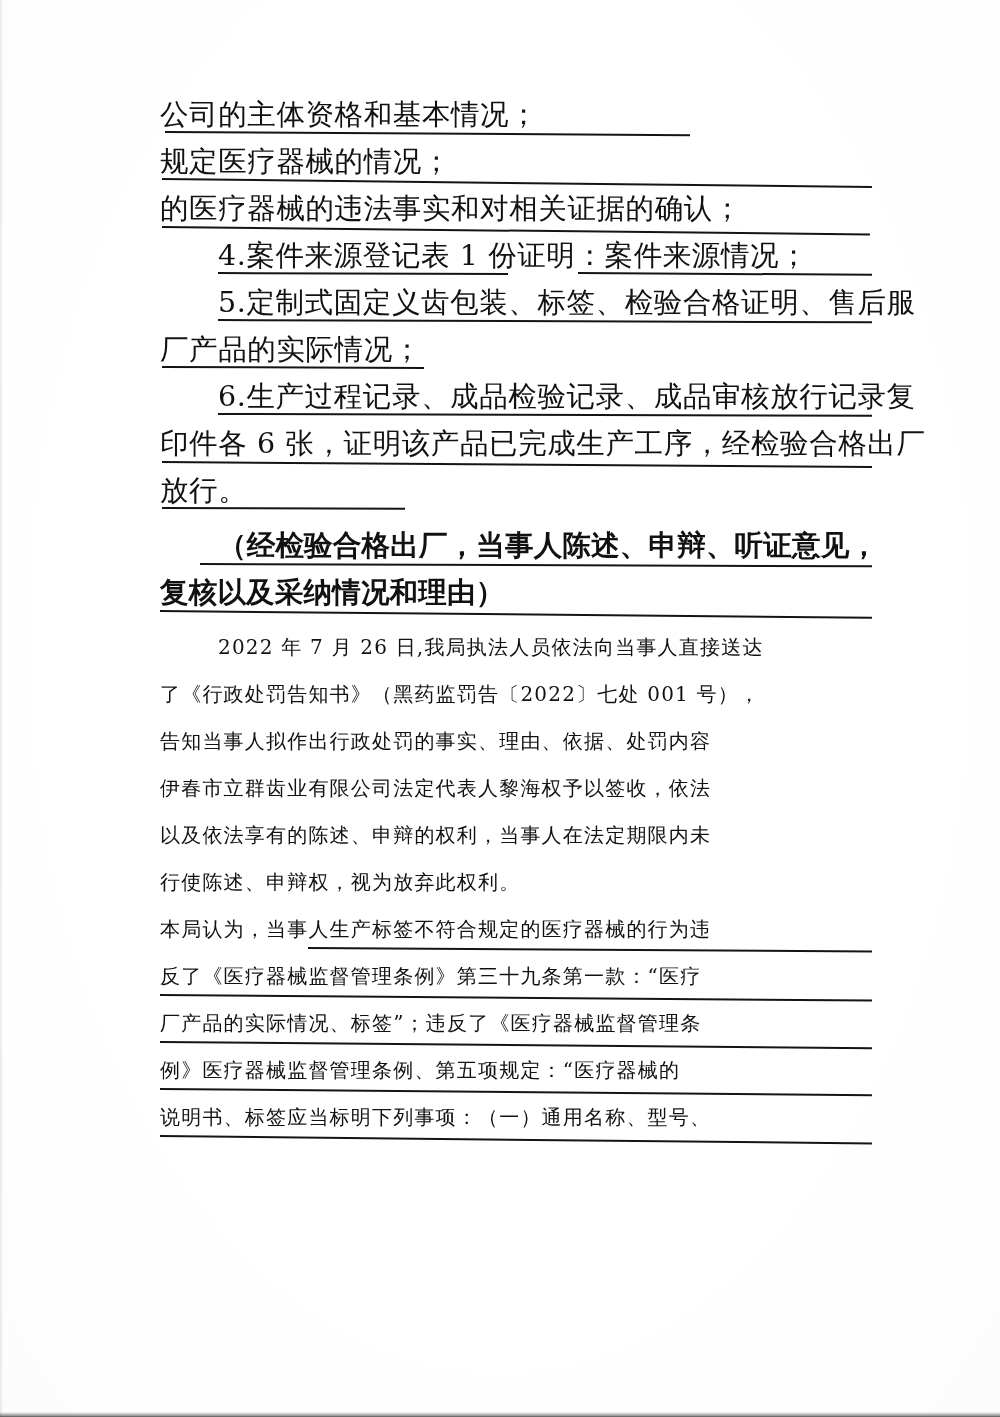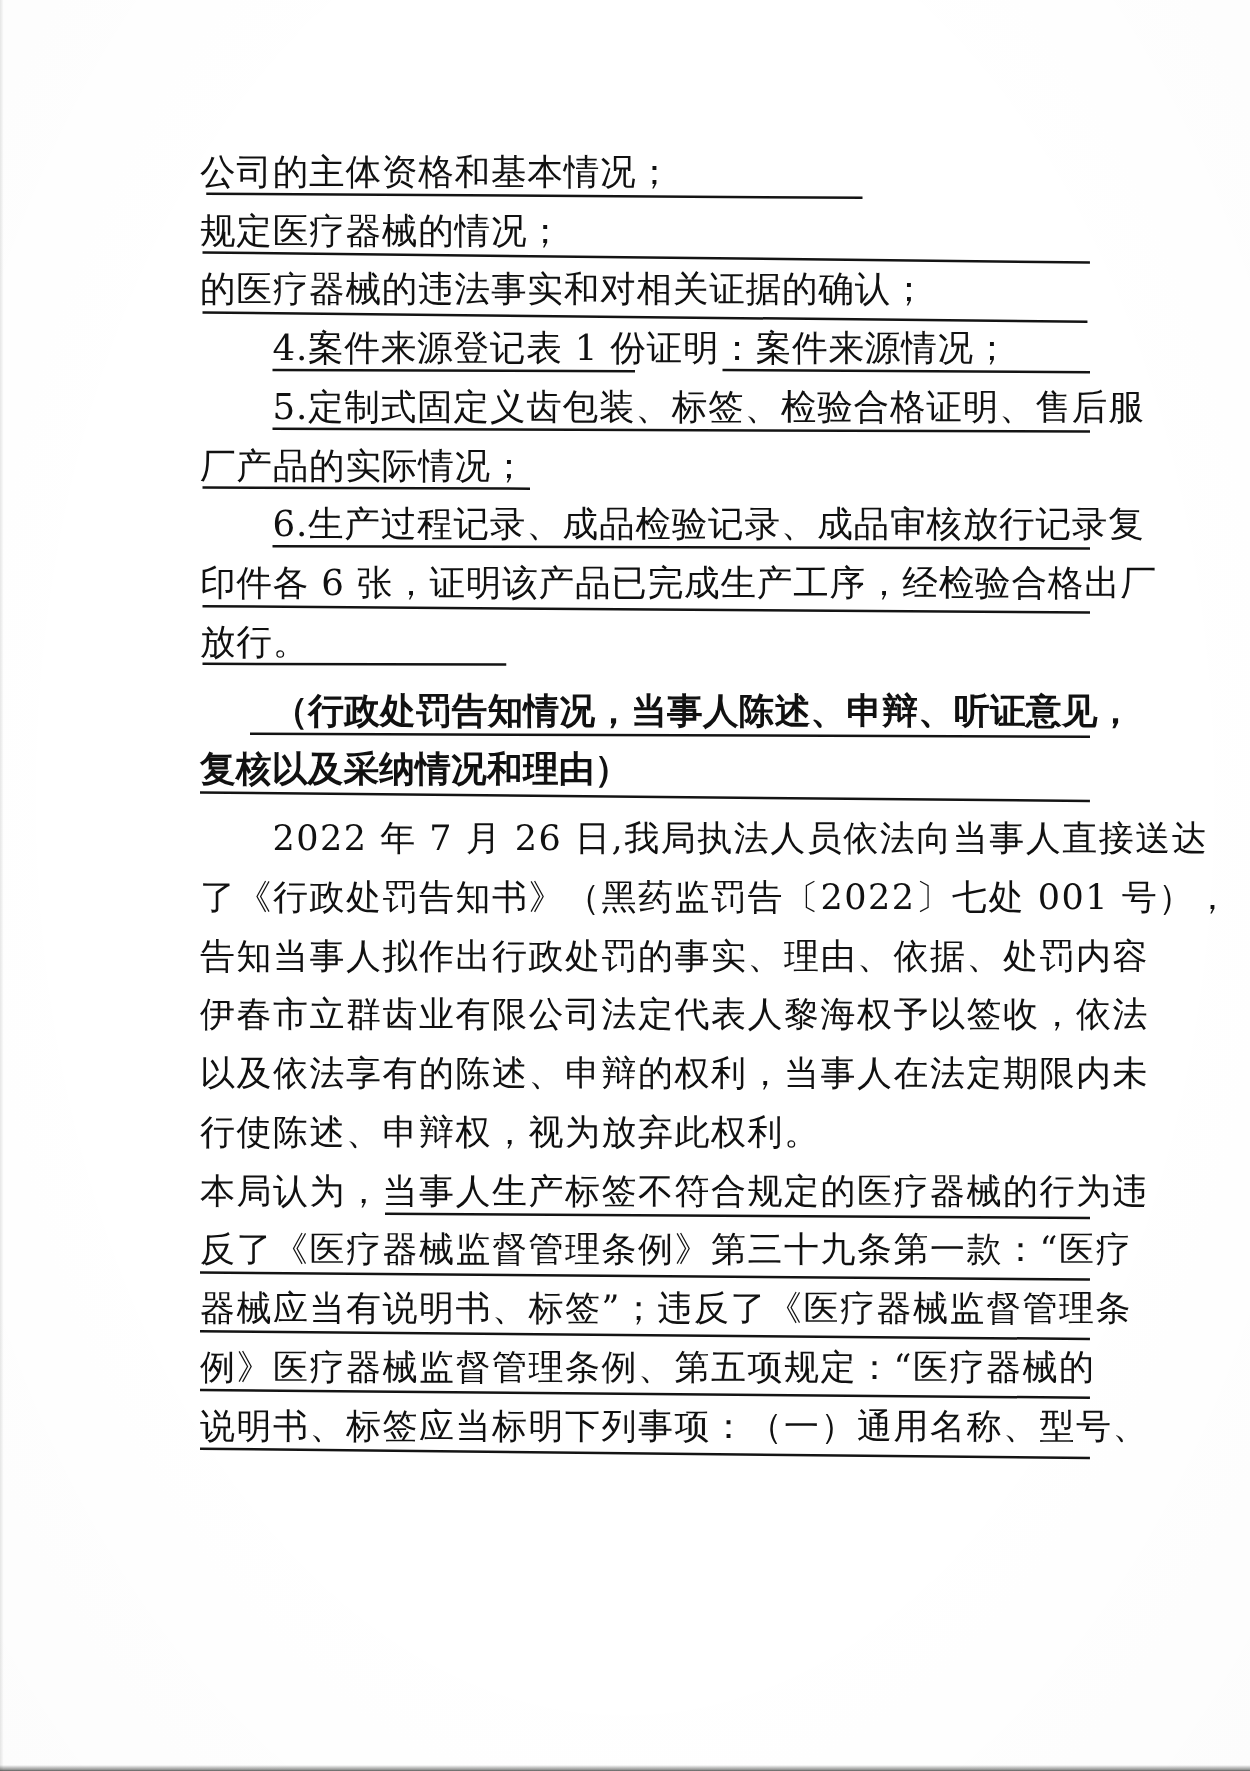--- a/index.html
+++ b/index.html
@@ -42,21 +42,21 @@
     top: 0;
     bottom: 0;
     width: 3px;
     background: linear-gradient(to right, rgba(120,122,120,0.18), rgba(255,255,255,0));
     pointer-events: none;
   }
 
   #text-body {
     position: absolute;
     left: 160px;
-    top: 114px;
+    top: 91px;
     width: 712px;
   }
 
   .doc-line {
     position: relative;
     height: 47px;
     line-height: 47px;
     white-space: nowrap;
     color: #111111;
     font-size: 28.5px;
@@ -64,21 +64,21 @@
     font-family: "DejaVu Serif", "Liberation Serif", serif;
   }
   .doc-line.indent {
     padding-left: 58px;
   }
   .doc-line.bold {
     font-weight: bold;
     letter-spacing: 0.2px;
   }
   .doc-line.para {
-    font-size: 28px;
+    font-size: 20px;
     letter-spacing: 1.2px;
   }
   .doc-line.para.indent {
     padding-left: 58px;
   }
 
   .seg {
     display: inline;
   }
 
@@ -149,21 +149,21 @@
     </div>
 
     <div class="doc-line">
       <span class="seg">放行。</span>
       <span class="rule" style="left:2px; top:40px; width:243px; transform: rotate(0.15deg);"></span>
     </div>
 
     <div class="spacer-sm"></div>
 
     <div class="doc-line bold indent">
-      <span class="seg">（行政处罚告知情况，当事人陈述、申辩、听证意见，</span>
+      <span class="seg">（经检验合格出厂，当事人陈述、申辩、听证意见，</span>
       <span class="rule" style="left:40px; top:41px; width:672px; transform: rotate(0.2deg);"></span>
     </div>
 
     <div class="doc-line bold">
       <span class="seg">复核以及采纳情况和理由）</span>
       <span class="rule thick" style="left:0px; top:41px; width:712px; transform: rotate(0.55deg);"></span>
     </div>
 
     <div class="spacer-sm"></div>
 
@@ -190,21 +190,21 @@
       <span class="seg">本局认为，当事人生产标签不符合规定的医疗器械的行为违</span>
       <span class="rule" style="left:148px; top:41px; width:564px; transform: rotate(0.35deg);"></span>
     </div>
 
     <div class="doc-line para">
       <span class="seg">反了《医疗器械监督管理条例》第三十九条第一款：“医疗</span>
       <span class="rule" style="left:0px; top:41px; width:712px; transform: rotate(0.45deg);"></span>
     </div>
 
     <div class="doc-line para">
-      <span class="seg">器械应当有说明书、标签”；违反了《医疗器械监督管理条</span>
+      <span class="seg">厂产品的实际情况、标签”；违反了《医疗器械监督管理条</span>
       <span class="rule" style="left:0px; top:41px; width:712px; transform: rotate(0.5deg);"></span>
     </div>
 
     <div class="doc-line para">
       <span class="seg">例》医疗器械监督管理条例、第五项规定：“医疗器械的</span>
       <span class="rule" style="left:0px; top:41px; width:712px; transform: rotate(0.5deg);"></span>
     </div>
 
     <div class="doc-line para">
       <span class="seg">说明书、标签应当标明下列事项：（一）通用名称、型号、</span>

